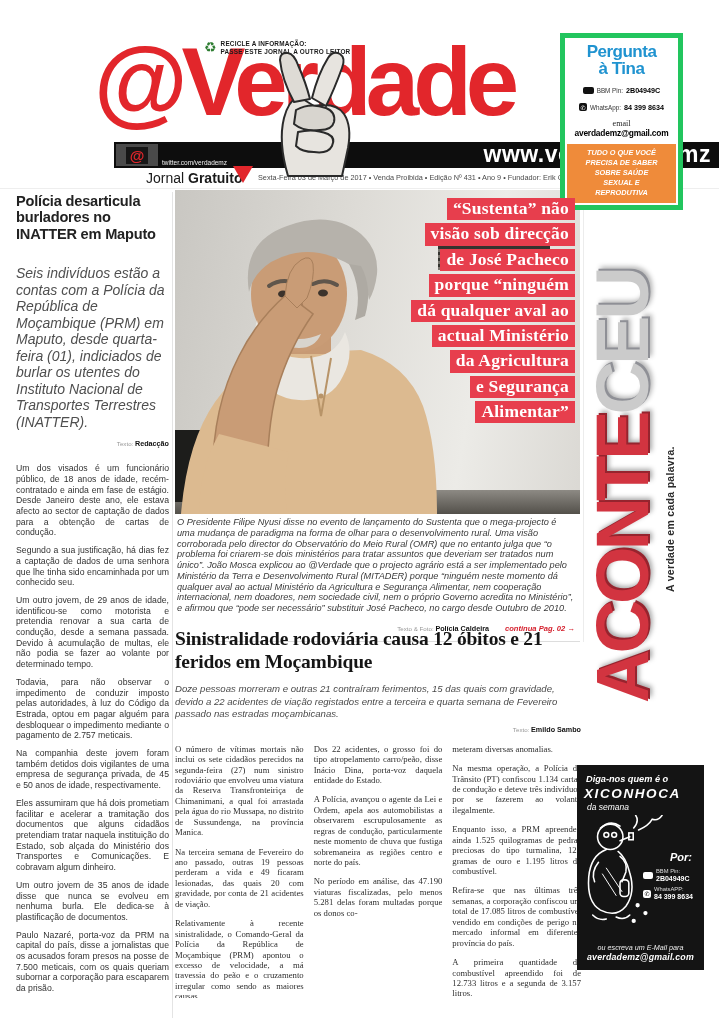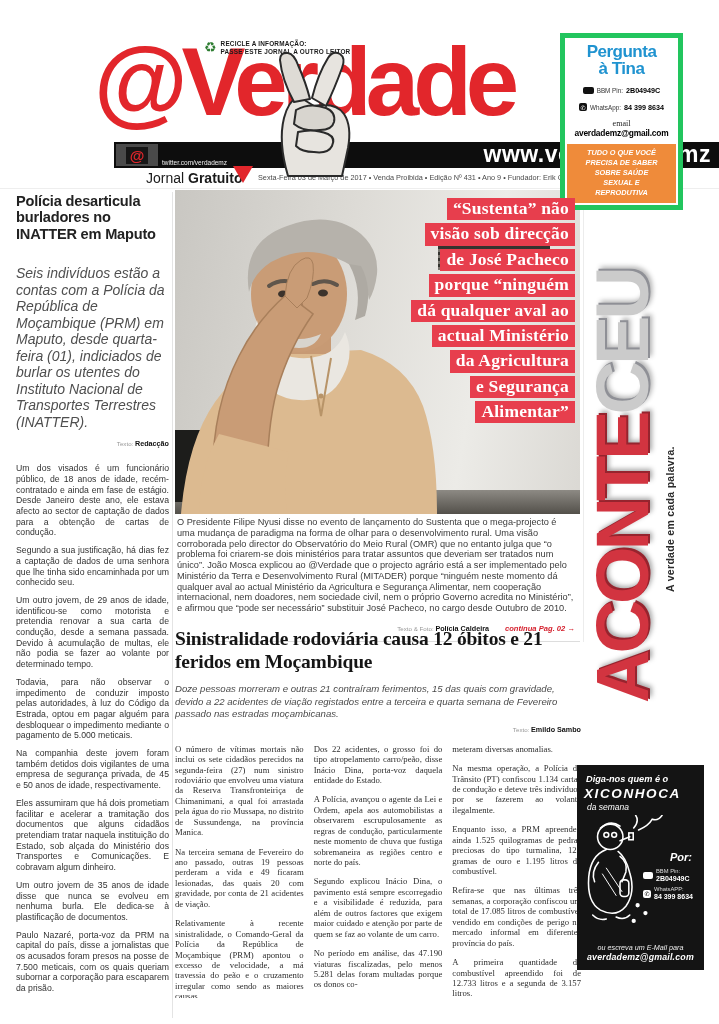--- a/index.html
+++ b/index.html
@@ -65,21 +65,21 @@
   .blinds { position:absolute; right:30px; top:38px; width:112px; height:42px;
     background: repeating-linear-gradient(180deg,#24241f 0 3px,#6f6b64 3px 6px); opacity:.92; }
   .desk { position:absolute; bottom:0; left:0; width:100%; height:24px; background:linear-gradient(#8d8a84,#53504a); }
   .laptop { position:absolute; bottom:12px; left:-14px; width:158px; height:72px; background:#1d1d1b; transform:skewX(-16deg); border-radius:3px; }
   .man-svg { position:absolute; left:-4px; bottom:0; width:300px; height:310px; }
   .overlay { position:absolute; top:8px; right:5px; width:100%; z-index:5; }
   .overlay div { display:table; margin:0 0 3px auto; background:#e73e4d; color:#fff;
     font-family:"Liberation Serif",serif; font-weight:bold; font-size:17.5px; line-height:1.05;
     padding:1px 6px 3px; letter-spacing:.2px; }
 
-  .caption { position:absolute; left:177px; top:517px; width:398px; font-size:9.2px; line-height:1.17; color:#3b3b3b; }
+  .caption { position:absolute; left:177px; top:517px; width:398px; font-style:italic; font-size:9.2px; line-height:1.17; color:#3b3b3b; }
   .main-credit { position:absolute; left:177px; top:624px; width:398px; text-align:right; font-size:6.2px; color:#979797; }
   .main-credit b { color:#111; font-size:7.2px; }
   .continua { color:#d5212e; font-weight:bold; font-style:italic; font-size:7.6px; margin-left:16px; }
 
   
   .article2 { position:absolute; left:175px; top:628px; width:406px; height:370px; overflow:hidden; }
   .article2 h2 { font-family:"Liberation Serif",serif; font-size:19.5px; line-height:1.16; color:#151515; font-weight:bold; letter-spacing:-.2px; margin-bottom:10px; }
   .lead2 { font-style:italic; color:#4a4a4a; font-size:9.6px; line-height:1.3; margin-bottom:4px; width:402px; }
   .credit2 { text-align:right; font-size:6.2px; color:#979797; margin-bottom:10px; }
   .credit2 b { color:#111; font-size:7.2px; }
@@ -176,21 +176,21 @@
   <div class="rule-center"></div>
 
   <section class="left-col">
     <h1>Polícia desarticula burladores no INATTER em Maputo</h1>
     <p class="left-lead">Seis indivíduos estão a contas com a Polícia da República de Moçambique (PRM) em Maputo, desde quarta-feira (01), indiciados de burlar os utentes do Instituto Nacional de Transportes Terrestres (INATTER).</p>
     <div class="credit-row"><span>Texto: </span><b>Redacção</b></div>
     <div class="left-body">
         <p>Um dos visados é um funcionário público, de 18 anos de idade, recém-contratado e ainda em fase de estágio. Desde Janeiro deste ano, ele estava afecto ao sector de captação de dados para a obtenção de cartas de condução.</p>
         <p>Segundo a sua justificação, há dias fez a captação de dados de uma senhora que lhe tinha sido encaminhada por um conhecido seu.</p>
         <p>Um outro jovem, de 29 anos de idade, identificou-se como motorista e pretendia renovar a sua carta de condução, desde a semana passada. Devido à acumulação de multas, ele não podia se fazer ao volante por determinado tempo.</p>
-        <p>Todavia, para não observar o impedimento de conduzir imposto pelas autoridades, à luz do Código da Estrada, optou em pagar alguém para desbloquear o impedimento mediante o pagamento de 5.000 meticais.</p>
+        <p>Todavia, para não observar o impedimento de conduzir imposto pelas autoridades, à luz do Código da Estrada, optou em pagar alguém para desbloquear o impedimento mediante o pagamento de 2.757 meticais.</p>
         <p>Na companhia deste jovem foram também detidos dois vigilantes de uma empresa de segurança privada, de 45 e 50 anos de idade, respectivamente.</p>
         <p>Eles assumiram que há dois prometiam facilitar e acelerar a tramitação dos documentos que alguns cidadãos pretendiam tratar naquela instituição do Estado, sob alçada do Ministério dos Transportes e Comunicações. E cobravam algum dinheiro.</p>
         <p>Um outro jovem de 35 anos de idade disse que nunca se evolveu em nenhuma burla. Ele dedica-se à plastificação de documentos.</p>
         <p>Paulo Nazaré, porta-voz da PRM na capital do país, disse a jornalistas que os acusados foram presos na posse de 7.500 meticais, com os quais queriam subornar a corporação para escaparem da prisão.</p>
       </div>
   </section>
 
   <section>
     <div class="photo">
       <div class="blinds"></div>
@@ -238,21 +238,20 @@
     <div class="credit2"><span>Texto: </span><b>Emildo Sambo</b></div>
     <div class="cols">
       <div class="col">
           <p>O número de vítimas mortais não inclui os sete cidadãos perecidos na segunda-feira (27) num sinistro rodoviário que envolveu uma viatura da Reserva Transfronteiriça de Chimanimani, a qual foi arrastada pela água do rio Mussapa, no distrito de Sussundenga, na província Manica.</p>
           <p>Na terceira semana de Fevereiro do ano passado, outras 19 pessoas perderam a vida e 49 ficaram lesionadas, das quais 20 com gravidade, por conta de 21 acidentes de viação.</p>
           <p>Relativamente à recente sinistralidade, o Comando-Geral da Polícia da República de Moçambique (PRM) apontou o excesso de velocidade, a má travessia do peão e o cruzamento irregular como sendo as maiores causas.</p>
         </div>
       <div class="col">
           <p>Dos 22 acidentes, o grosso foi do tipo atropelamento carro/peão, disse Inácio Dina, porta-voz daquela entidade do Estado.</p>
           <p>A Polícia, avançou o agente da Lei e Ordem, apela aos automobilistas a observarem escrupulosamente as regras de condução, particularmente neste momento de chuva que fustiga sobremaneira as regiões centro e norte do país.</p>
-          <p>Segundo explicou Inácio Dina, o pavimento está sempre escorregadio e a visibilidade é reduzida, para além de outros factores que exigem maior cuidado e atenção por parte de quem se faz ao volante de um carro.</p>
           <p>No período em análise, das 47.190 viaturas fiscalizadas, pelo menos 5.281 delas foram multadas porque os donos co-</p>
         </div>
       <div class="col">
           <p>meteram diversas anomalias.</p>
           <p>Na mesma operação, a Polícia de Trânsito (PT) confiscou 1.134 cartas de condução e deteve três indivíduos por se fazerem ao volante ilegalmente.</p>
           <p>Enquanto isso, a PRM apreendeu ainda 1.525 quilogramas de pedras preciosas do tipo turmalina, 127 gramas de ouro e 1.195 litros de combustível.</p>
           <p>Refira-se que nas últimas três semanas, a corporação confiscou um total de 17.085 litros de combustível vendido em condições de perigo no mercado informal em diferentes província do país.</p>
           <p>A primeira quantidade de combustível apreendido foi de 12.733 litros e a segunda de 3.157 litros.</p>
         </div>
     </div>

